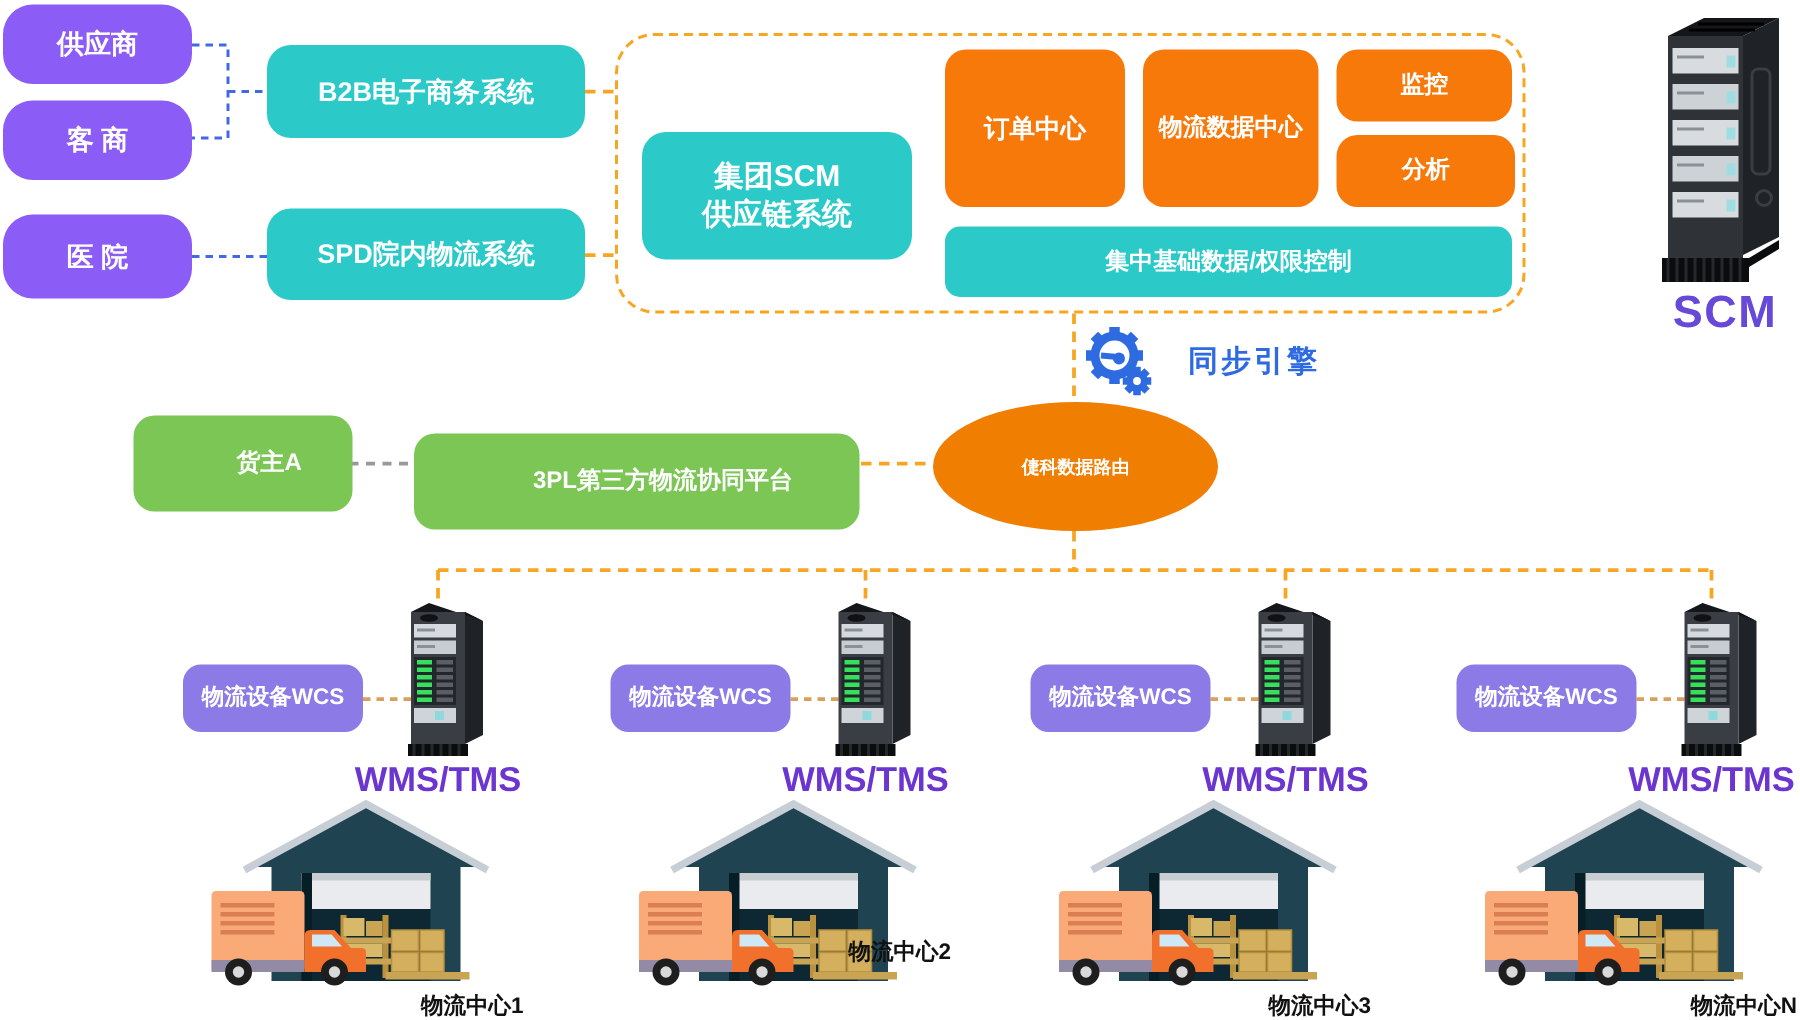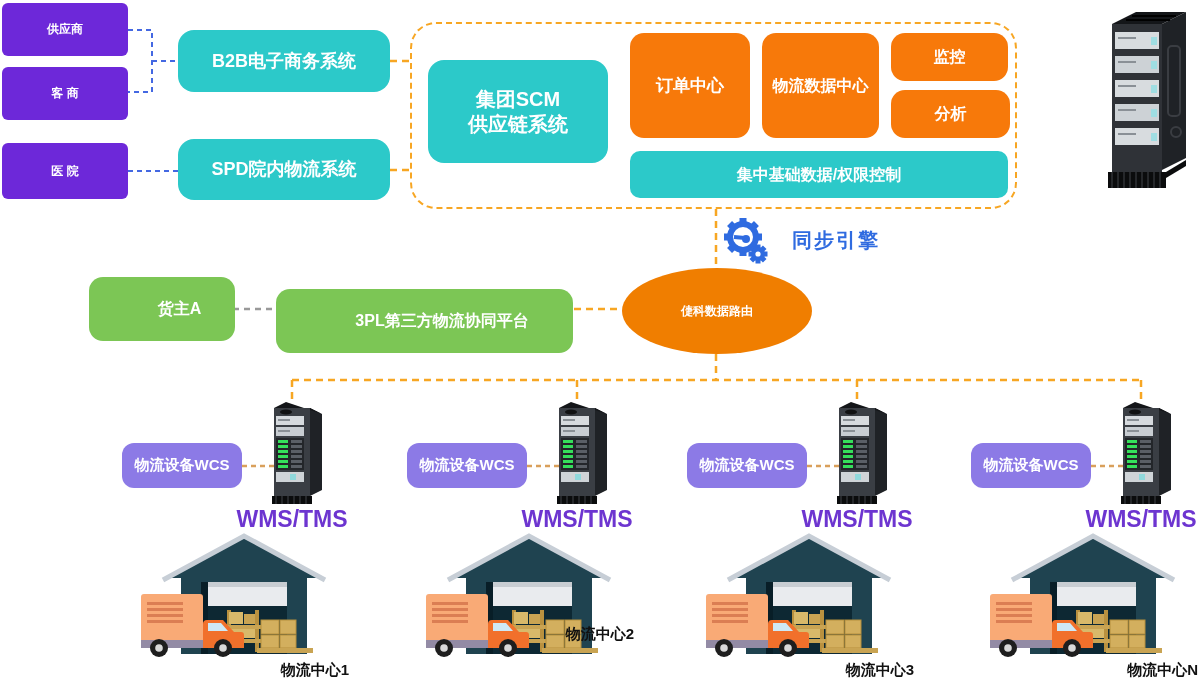--- a/index.html
+++ b/index.html
@@ -1,21 +1,21 @@
 <!DOCTYPE html>
 <html><head>
 <meta charset="utf-8">
 <style>
   html,body{margin:0;padding:0;background:#fff;}
   .stage{position:relative;width:1200px;height:680px;background:#fff;overflow:hidden;
          font-family:"Liberation Sans","DejaVu Sans",sans-serif;}
   .abs{position:absolute;}
   .box{position:absolute;display:flex;flex-direction:column;align-items:center;justify-content:center;
        color:#fff;font-weight:bold;text-align:center;line-height:1.25;}
-  .blue{background:#6d28d9;border-radius:6px;font-size:12px;}
+  .blue{background:#8b5cf6;border-radius:20px;font-size:18px;}
   .teal{background:#2CC9C9;border-radius:16px;font-size:18px;}
   .orange{background:#F7790A;border-radius:14px;font-size:16px;}
   .green{background:#7CC655;border-radius:14px;font-size:16px;padding-left:35px;}
   .purple{background:#8C7AE6;border-radius:12px;font-size:15px;}
   .scm-frame{position:absolute;border:2px dashed #F7A623;border-radius:26px;}
   .router{position:absolute;background:#F07E00;border-radius:50%;display:flex;align-items:center;
           justify-content:center;color:#fff;font-weight:bold;font-size:12px;}
   .sync-label{position:absolute;color:#2F6BE0;font-weight:bold;font-size:20px;letter-spacing:2px;}
   .wms-label{position:absolute;color:#6D35D0;font-weight:bold;font-size:23px;width:160px;text-align:center;}
   .scm-label{position:absolute;color:#6748D8;font-weight:bold;font-size:30px;width:96px;text-align:center;letter-spacing:1px;}
@@ -59,21 +59,21 @@
 
   <div class="box blue" style="left:2px;top:3px;width:126px;height:53px;">供应商</div>
   <div class="box blue" style="left:2px;top:67px;width:126px;height:53px;">客 商</div>
   <div class="box blue" style="left:2px;top:143px;width:126px;height:56px;">医 院</div>
 
   <div class="box teal" style="left:178px;top:30px;width:212px;height:62px;">B2B电子商务系统</div>
   <div class="box teal" style="left:178px;top:139px;width:212px;height:61px;">SPD院内物流系统</div>
 
   <div class="scm-frame" style="left:410px;top:22px;width:603px;height:183px;"></div>
 
-  <div class="box teal" style="left:428px;top:60px;width:180px;height:103px;font-size:20px;">
+  <div class="box teal" style="left:428px;top:88px;width:180px;height:85px;font-size:20px;">
     <span>集团SCM</span>
     <span>供应链系统</span>
   </div>
   <div class="box orange" style="left:630px;top:33px;width:120px;height:105px;font-size:17px;">订单中心</div>
   <div class="box orange" style="left:762px;top:33px;width:117px;height:105px;">物流数据中心</div>
   <div class="box orange" style="left:891px;top:33px;width:117px;height:48px;">监控</div>
   <div class="box orange" style="left:891px;top:90px;width:119px;height:48px;">分析</div>
   <div class="box teal" style="left:630px;top:151px;width:378px;height:47px;border-radius:10px;font-size:16px;">集中基础数据/权限控制</div>
 
   <svg class="abs" style="left:1102px;top:6px;" width="96" height="186" viewBox="0 0 96 186">
@@ -110,20 +110,21 @@
         <line x1="16" y1="166" x2="16" y2="182"></line>
       <line x1="22" y1="166" x2="22" y2="182"></line>
         <line x1="28" y1="166" x2="28" y2="182"></line>
       <line x1="34" y1="166" x2="34" y2="182"></line>
         <line x1="40" y1="166" x2="40" y2="182"></line>
       <line x1="46" y1="166" x2="46" y2="182"></line>
         <line x1="52" y1="166" x2="52" y2="182"></line>
       <line x1="58" y1="166" x2="58" y2="182"></line>
     </g>
   </svg>
+  <div class="scm-label" style="left:1102px;top:192px;">SCM</div>
 
   <svg class="abs" style="left:724px;top:218px;" width="46" height="46" viewBox="0 0 46 46">
     <g fill="#2F6BE0">
       <g transform="translate(19,19)">
         <rect x="-3.5" y="-19" width="7" height="8"></rect>
         <rect x="-3.5" y="-19" width="7" height="8" transform="rotate(45)"></rect>
         <rect x="-3.5" y="-19" width="7" height="8" transform="rotate(90)"></rect>
         <rect x="-3.5" y="-19" width="7" height="8" transform="rotate(135)"></rect>
         <rect x="-3.5" y="-19" width="7" height="8" transform="rotate(180)"></rect>
         <rect x="-3.5" y="-19" width="7" height="8" transform="rotate(225)"></rect>

